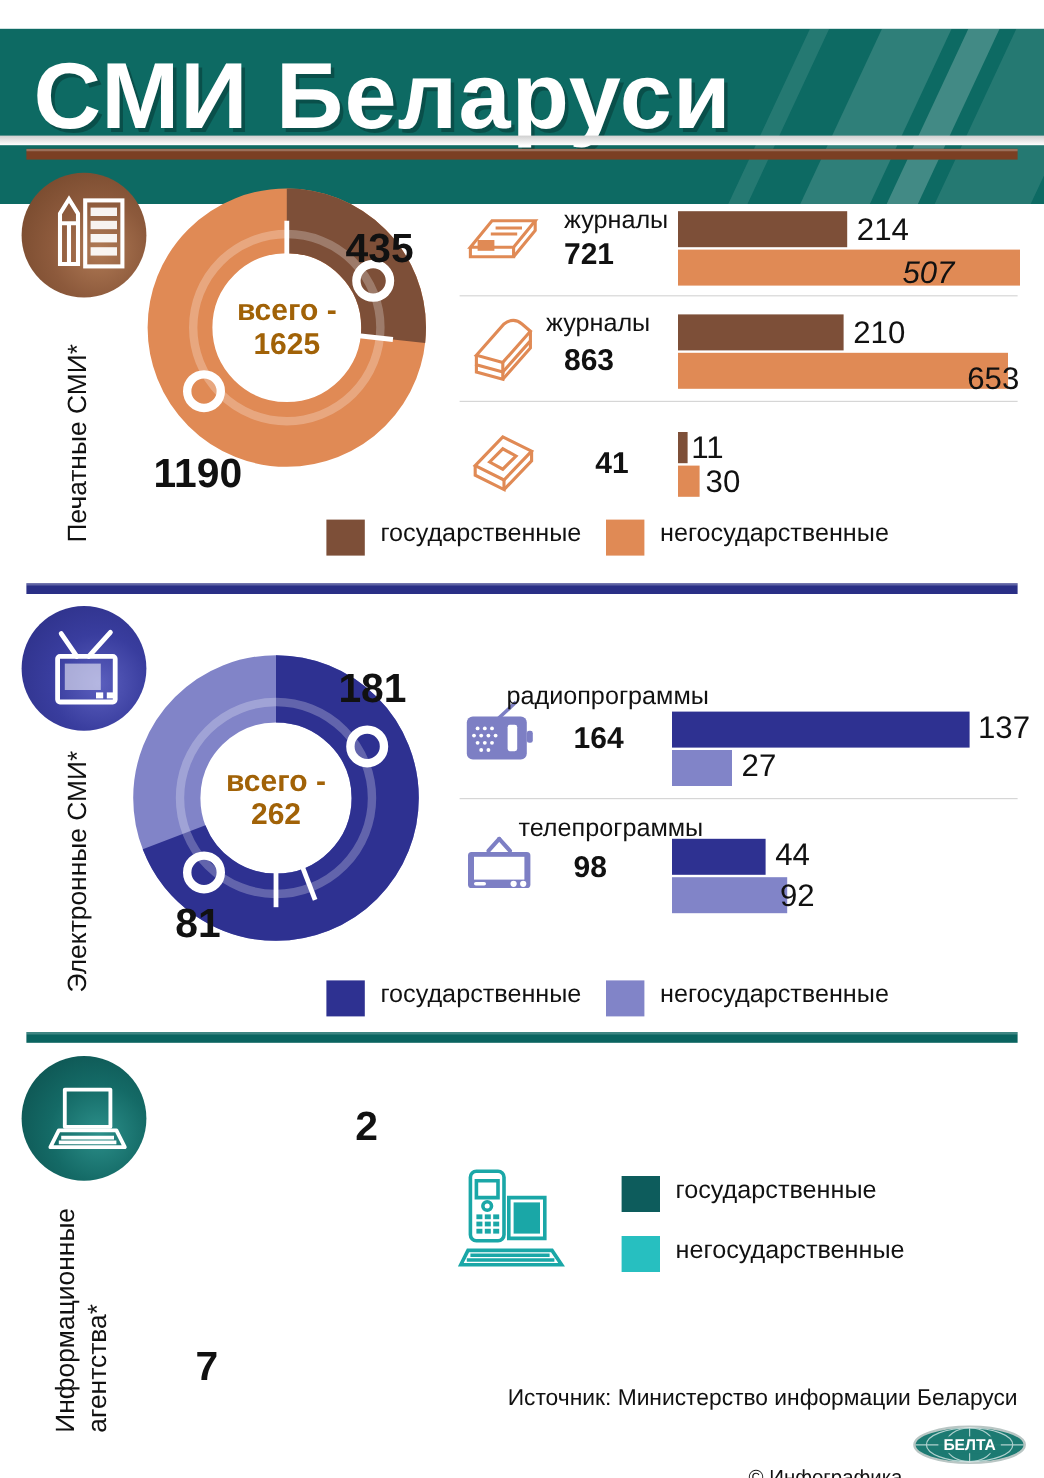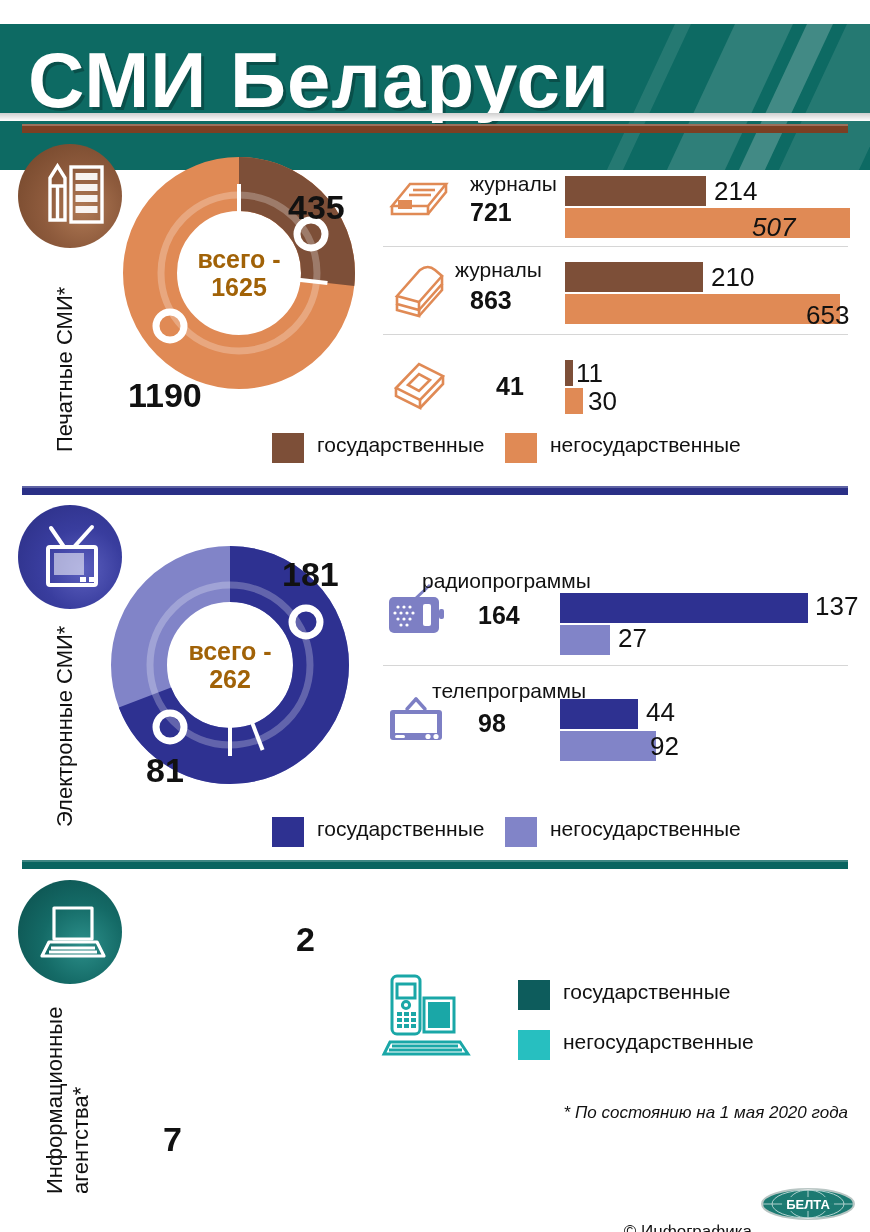--- a/index.html
+++ b/index.html
@@ -359,21 +359,21 @@
     <div class="legend" style="left:518px;top:108px;">
       <span class="sw" style="background:#0d5c5c;"></span>
       <span class="lgtext">государственные</span>
     </div>
     <div class="legend" style="left:518px;top:158px;">
       <span class="sw" style="background:#27bfc0;"></span>
       <span class="lgtext">негосударственные</span>
     </div>
   </div>
 
-  <div class="foot-note" style="top:1103px;">* По состоянию на 1 мая 2020 года</div>
+  <div class="foot-src" style="top:1155px;">Источник: Министерство информации Беларуси</div>
   <div class="foot-copy" style="top:1190px;">© Инфографика</div>
   <div class="belta" style="top:1186px;">
     <svg width="96" height="36" viewBox="0 0 96 36">
       <ellipse cx="48" cy="18" rx="46" ry="15" fill="#1c7a72" stroke="#b9c6c4" stroke-width="2"></ellipse>
       <g fill="none" stroke="#ffffff" stroke-width="1" opacity="0.65">
         <ellipse cx="48" cy="18" rx="20" ry="14"></ellipse>
         <ellipse cx="48" cy="18" rx="36" ry="14"></ellipse>
         <line x1="48" y1="3.5" x2="48" y2="32.5"></line>
         <line x1="3" y1="18" x2="93" y2="18"></line>
       </g>

